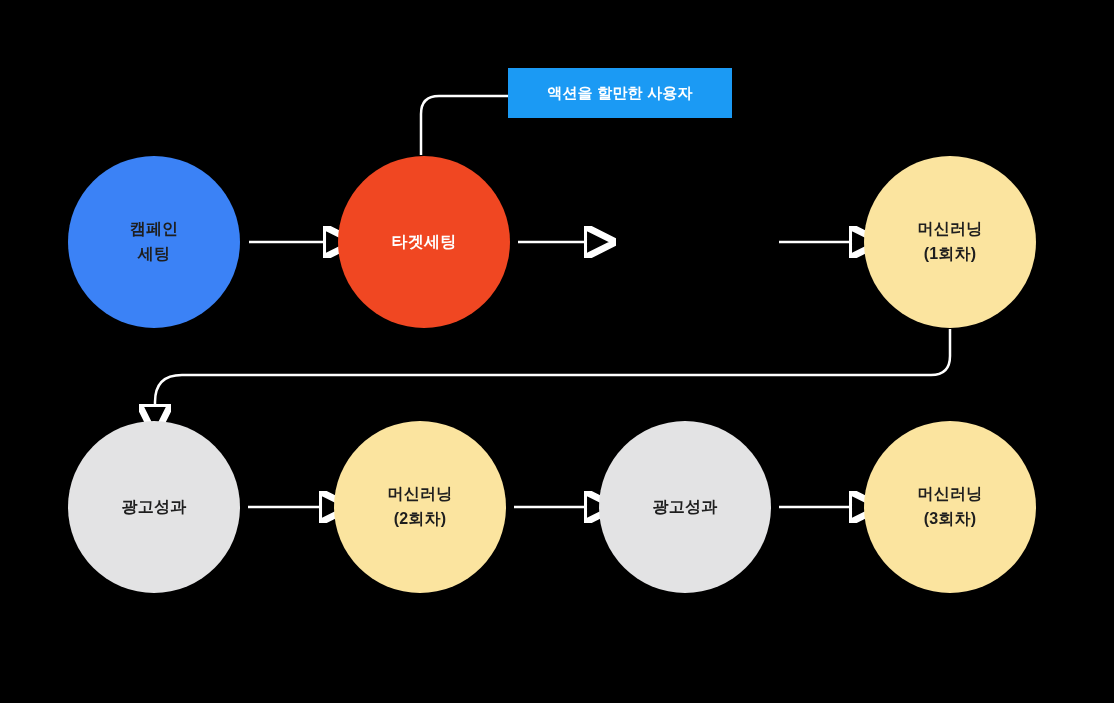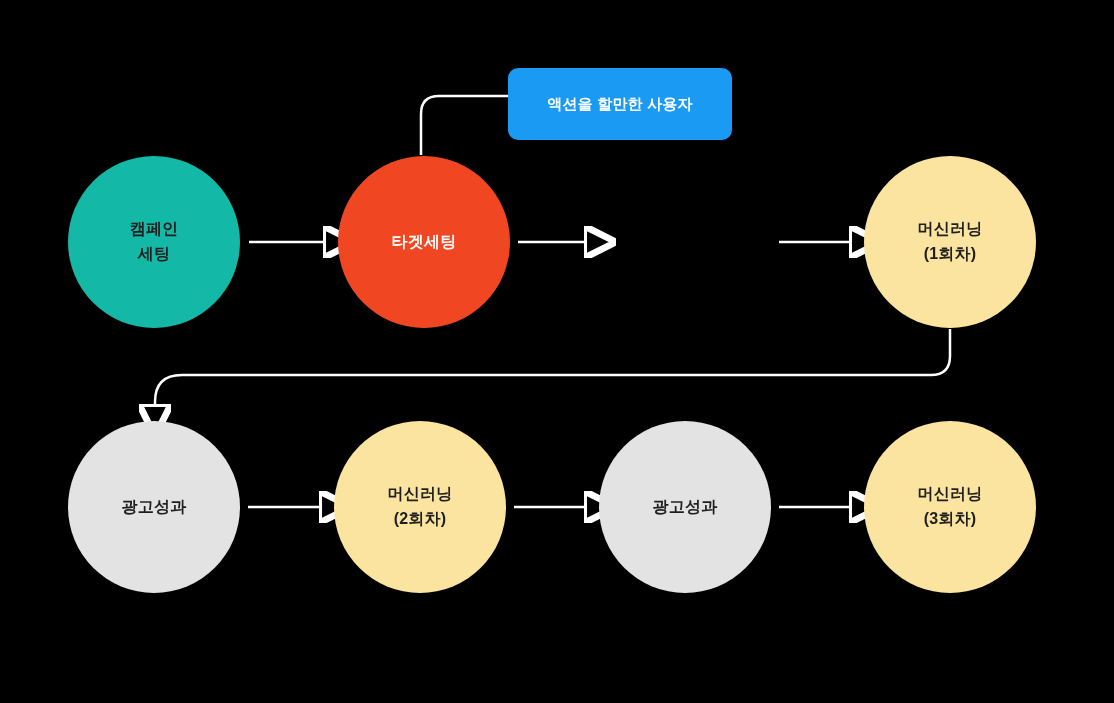--- a/index.html
+++ b/index.html
@@ -43,22 +43,22 @@
     font-weight: 700;
     line-height: 1.55;
     white-space: pre-line;
     letter-spacing: 0.2px;
   }
   .callout {
     position: absolute;
     left: 508px;
     top: 68px;
     width: 224px;
-    height: 72px;
-    border-radius: 10px;
+    height: 50px;
+    border-radius: 0;
     display: flex;
     align-items: center;
     justify-content: center;
     text-align: center;
   }
   .callout-label {
     font-size: 15px;
     font-weight: 700;
     letter-spacing: 0.2px;
   }
@@ -94,21 +94,21 @@
 
     <line x1="248" y1="507" x2="320" y2="507" marker-end="url(#arrowhead)"></line>
     <line x1="514" y1="507" x2="585" y2="507" marker-end="url(#arrowhead)"></line>
     <line x1="779" y1="507" x2="850" y2="507" marker-end="url(#arrowhead)"></line>
   </svg>
 
   <div class="callout" style="background: rgb(27, 154, 244);">
     <span class="callout-label" style="color: rgb(255, 255, 255);">액션을 할만한 사용자</span>
   </div>
 
-  <div class="node n0" style="background: #14b8a6;">
+  <div class="node n0" style="background: #3b82f6;">
     <span class="node-label" style="color: rgb(30, 30, 30);">캠페인
 세팅</span>
   </div>
   <div class="node n1" style="background: rgb(240, 71, 34);">
     <span class="node-label" style="color: rgb(255, 255, 255);">타겟세팅</span>
   </div>
   <div class="node n3" style="background: rgb(251, 228, 159);">
     <span class="node-label" style="color: rgb(30, 30, 30);">머신러닝
 (1회차)</span>
   </div>

